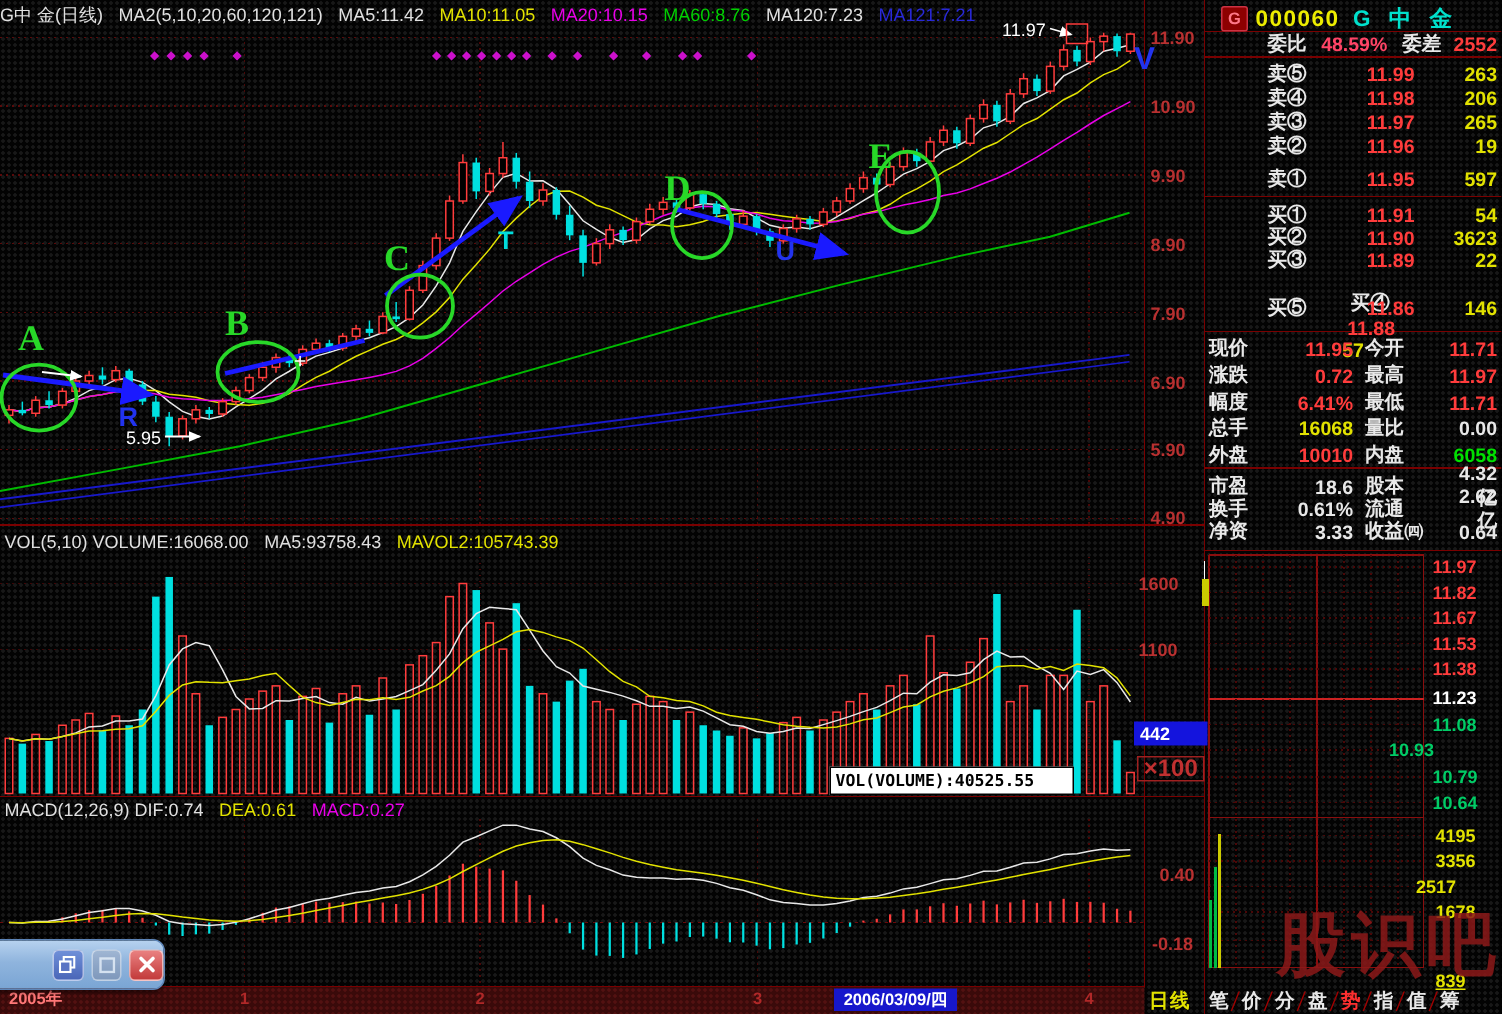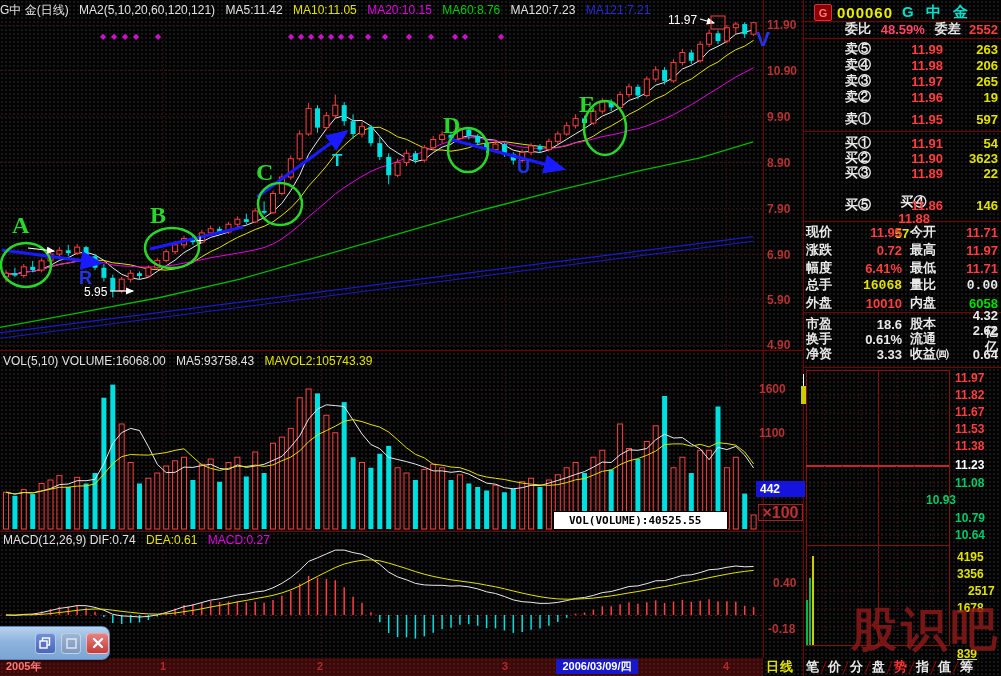--- a/index.html
+++ b/index.html
@@ -11,21 +11,21 @@
   .txt{position:absolute;z-index:2;white-space:nowrap;line-height:1;}
   .hdr{font-size:12px;color:#d8d8d8;letter-spacing:0;}
   .hdr span{margin-right:7px;}
   .c-wht{color:#e0e0e0}.c-yel{color:#e2e200}.c-mag{color:#e800e8}.c-grn{color:#00d000}
   .c-blu{color:#2828d8}.c-red{color:#ff3c3c}
   .c-green2{color:#00e000}.c-pink{color:#ff4466}
   .plabel{font-size:12px;color:#b83030;font-weight:bold;}
   .minip{font-size:12px;font-weight:bold;}
   .tooltip{left:553px;top:511px;width:158px;height:17px;background:#fff;border:1px solid #000;
     color:#000;font-family:"DejaVu Sans Mono",monospace;font-size:11px;font-weight:bold;
-    display:flex;align-items:center;padding-left:15px;z-index:5;}
+    display:flex;align-items:center;padding-left:3px;z-index:5;}
   
   .qrow{position:absolute;left:806px;width:192px;height:16px;display:flex;align-items:center;
     z-index:2;font-size:13px;font-weight:bold;color:#e8e8e8;}
   .qrow .lab{width:42px;margin-left:39px;}
   .qrow .price{width:56px;text-align:right;}
   .qrow .vol{flex:1;text-align:right;}
   .srow .l1{width:44px;} .srow .v1{width:52px;text-align:right;}
   .srow .l2{width:50px;margin-left:8px;} .srow .v2{flex:1;text-align:right;}
   .title-row{position:absolute;left:814px;top:3px;z-index:2;display:flex;align-items:center;}
   .logo{width:16px;height:15px;background:#8d0000;border:1px solid #c34;color:#ff7788;
@@ -685,21 +685,21 @@
       <span class="v1 c-red">0.72</span>
       <span class="l2">最高</span>
       <span class="v2 c-red">11.97</span>
     </div>
   <div class="qrow srow" style="top:260px;">
       <span class="l1">幅度</span>
       <span class="v1 c-red">6.41%</span>
       <span class="l2">最低</span>
       <span class="v2 c-red">11.71</span>
     </div>
-  <div class="qrow srow" style="top:277px;font-family:Liberation Mono, monospace;">
+  <div class="qrow srow" style="top:277px;">
       <span class="l1">总手</span>
       <span class="v1 c-yel">16068</span>
       <span class="l2">量比</span>
       <span class="v2">0.00</span>
     </div>
   <div class="qrow srow" style="top:295px;">
       <span class="l1">外盘</span>
       <span class="v1 c-red">10010</span>
       <span class="l2">内盘</span>
       <span class="v2 c-green2">6058</span>
@@ -728,21 +728,21 @@
   <div class="txt minip c-red" style="left:955px;top:406px;">11.67</div>
   <div class="txt minip c-red" style="left:955px;top:423px;">11.53</div>
   <div class="txt minip c-red" style="left:955px;top:440px;">11.38</div>
   <div class="txt minip" style="left:955px;top:459px;color:#fff;">11.23</div>
   <div class="txt minip" style="left:955px;top:477px;color:#00cc66;">11.08</div>
   <div class="txt minip" style="left:926px;top:494px;color:#00cc66;">10.93</div>
   <div class="txt minip" style="left:955px;top:512px;color:#00cc66;">10.79</div>
   <div class="txt minip" style="left:955px;top:529px;color:#00cc66;">10.64</div>
   <div class="txt minip c-yel" style="left:957px;top:551px;">4195</div>
   <div class="txt minip c-yel" style="left:957px;top:568px;">3356</div>
-  <div class="txt minip c-yel" style="left:968px;top:585px;">2517</div>
+  <div class="txt minip c-yel" style="left:944px;top:585px;">2517</div>
   <div class="txt minip c-yel" style="left:957px;top:602px;">1678</div>
   <div class="txt minip c-yel" style="left:957px;top:648px;text-decoration:underline;">839</div>
 
   <div class="wmark">股识吧</div>
 
   <div class="tl-strip"></div>
   <div class="txt tl-year" style="left:6px;top:661px;">2005年</div>
   <div class="txt tl-month" style="left:160px;top:661px;">1</div>
   <div class="txt tl-month" style="left:317px;top:661px;">2</div>
   <div class="txt tl-month" style="left:502px;top:661px;">3</div>

